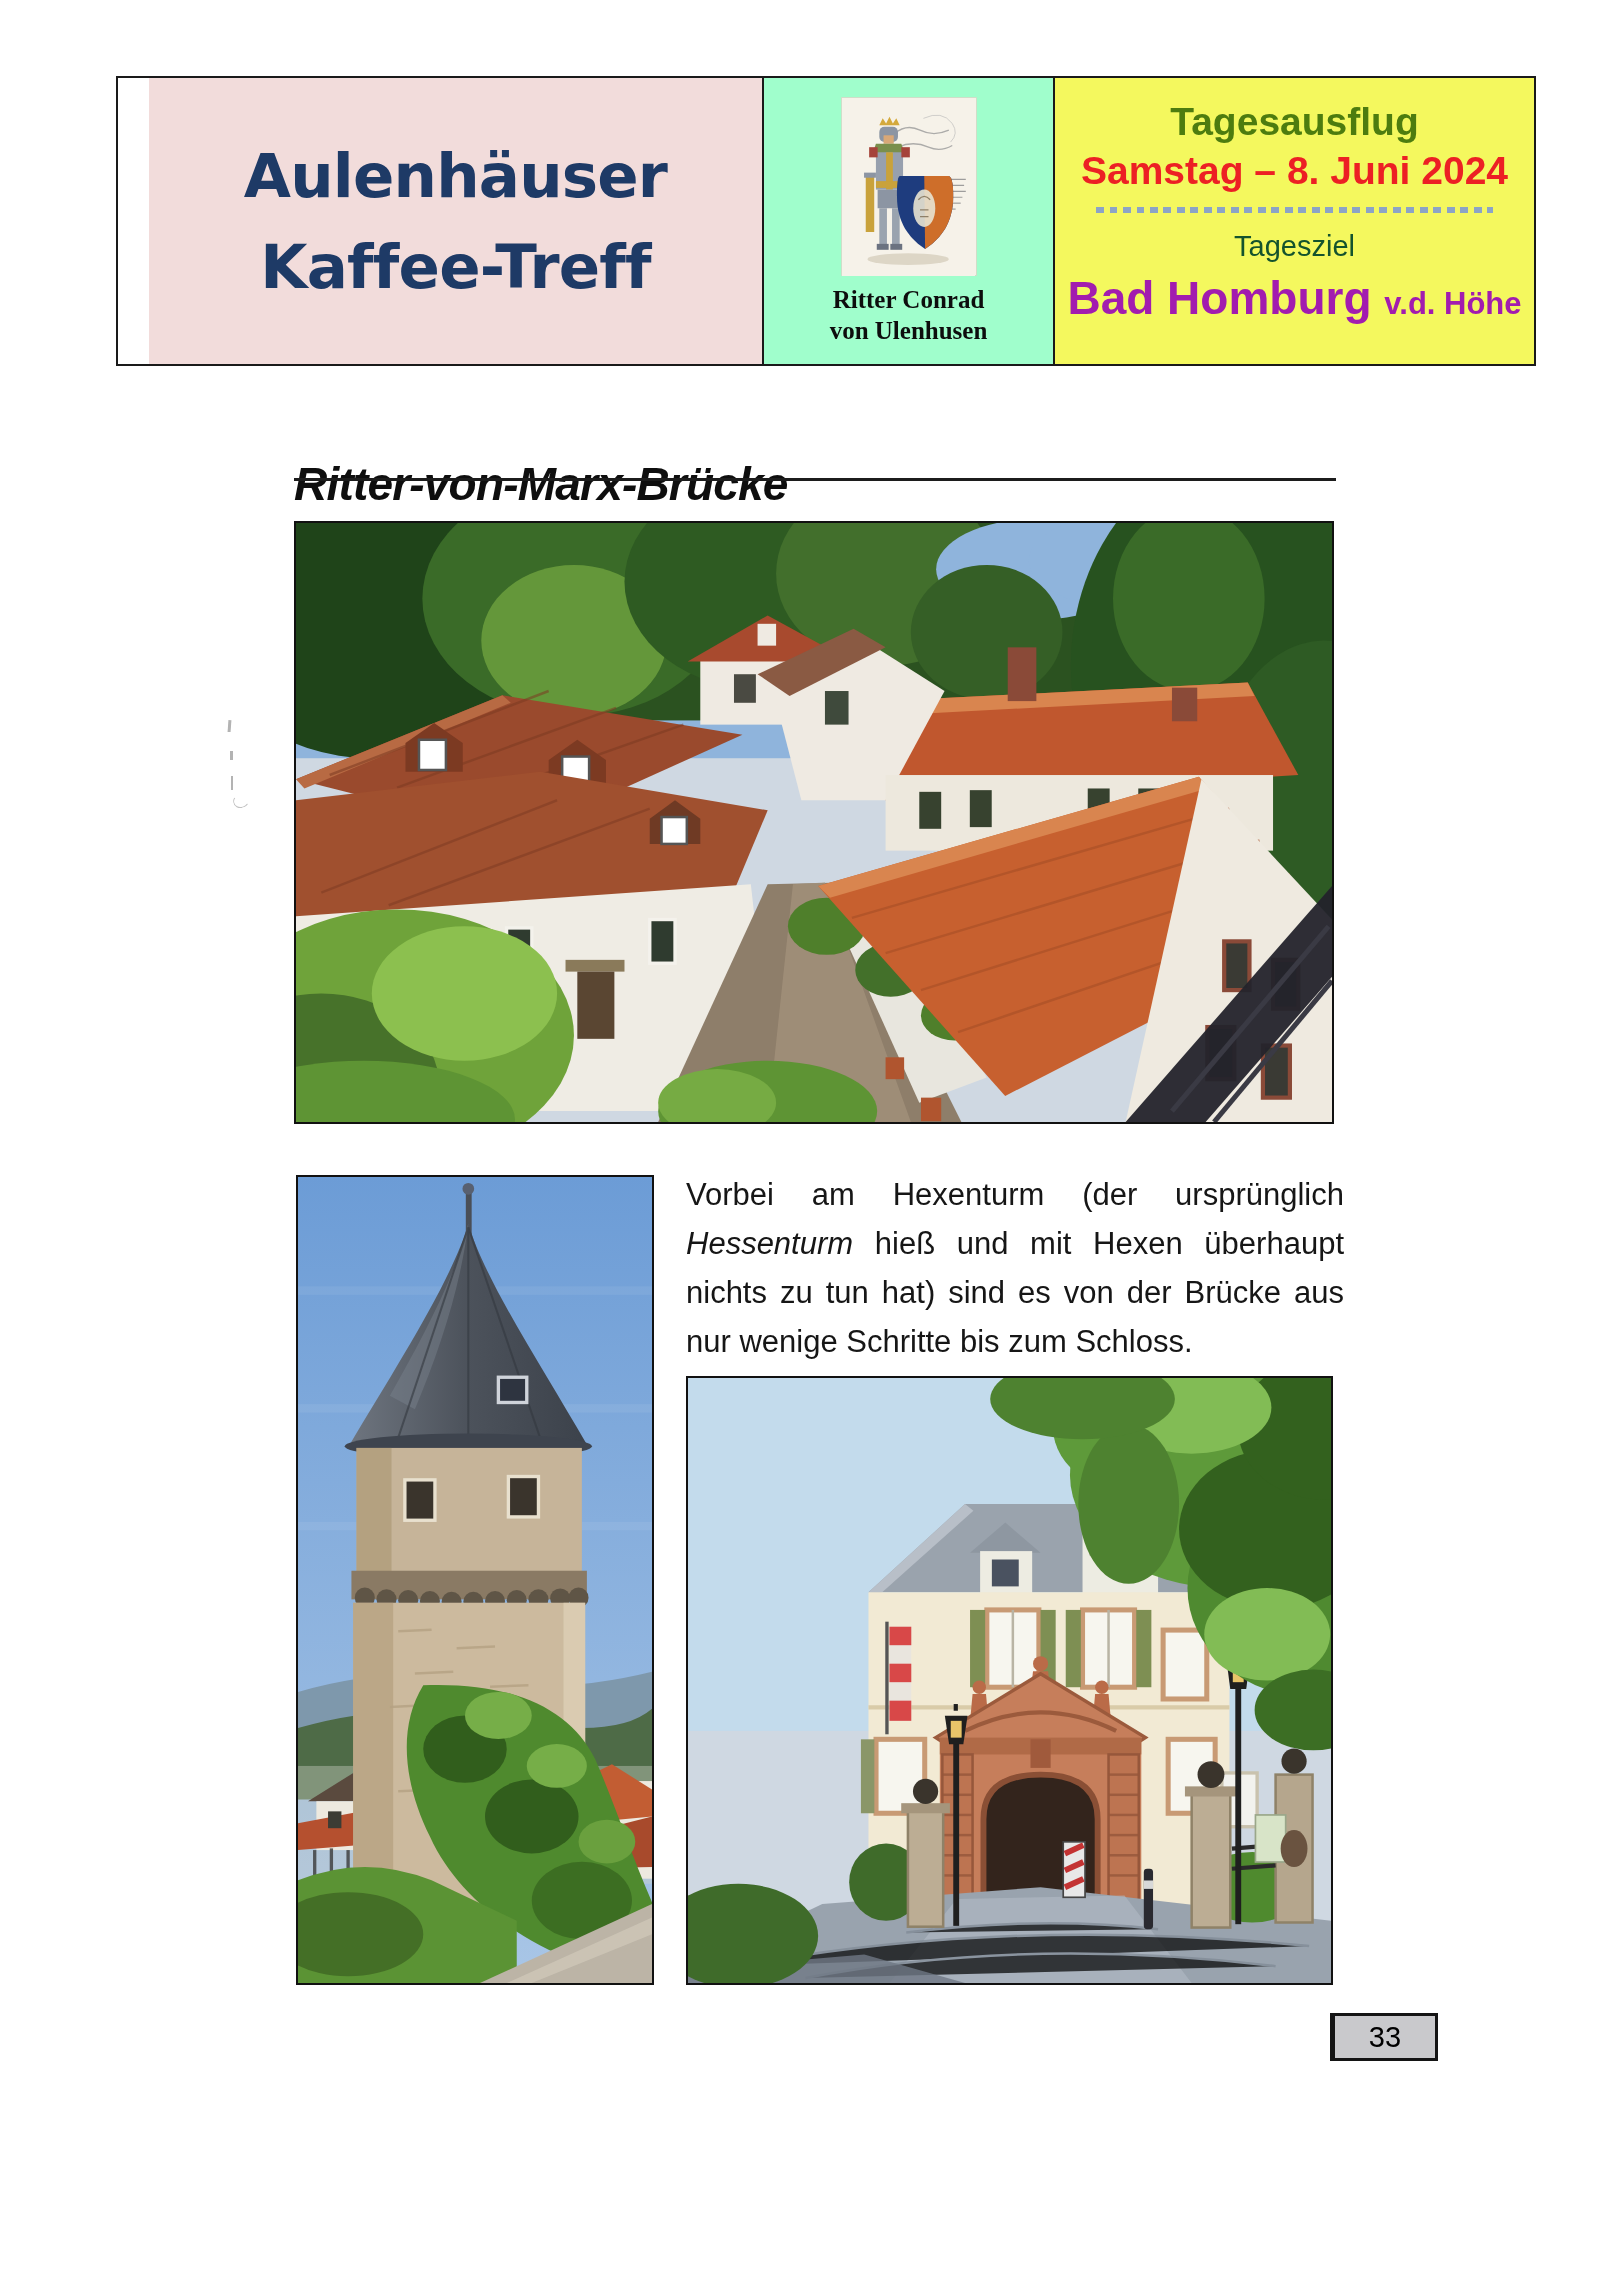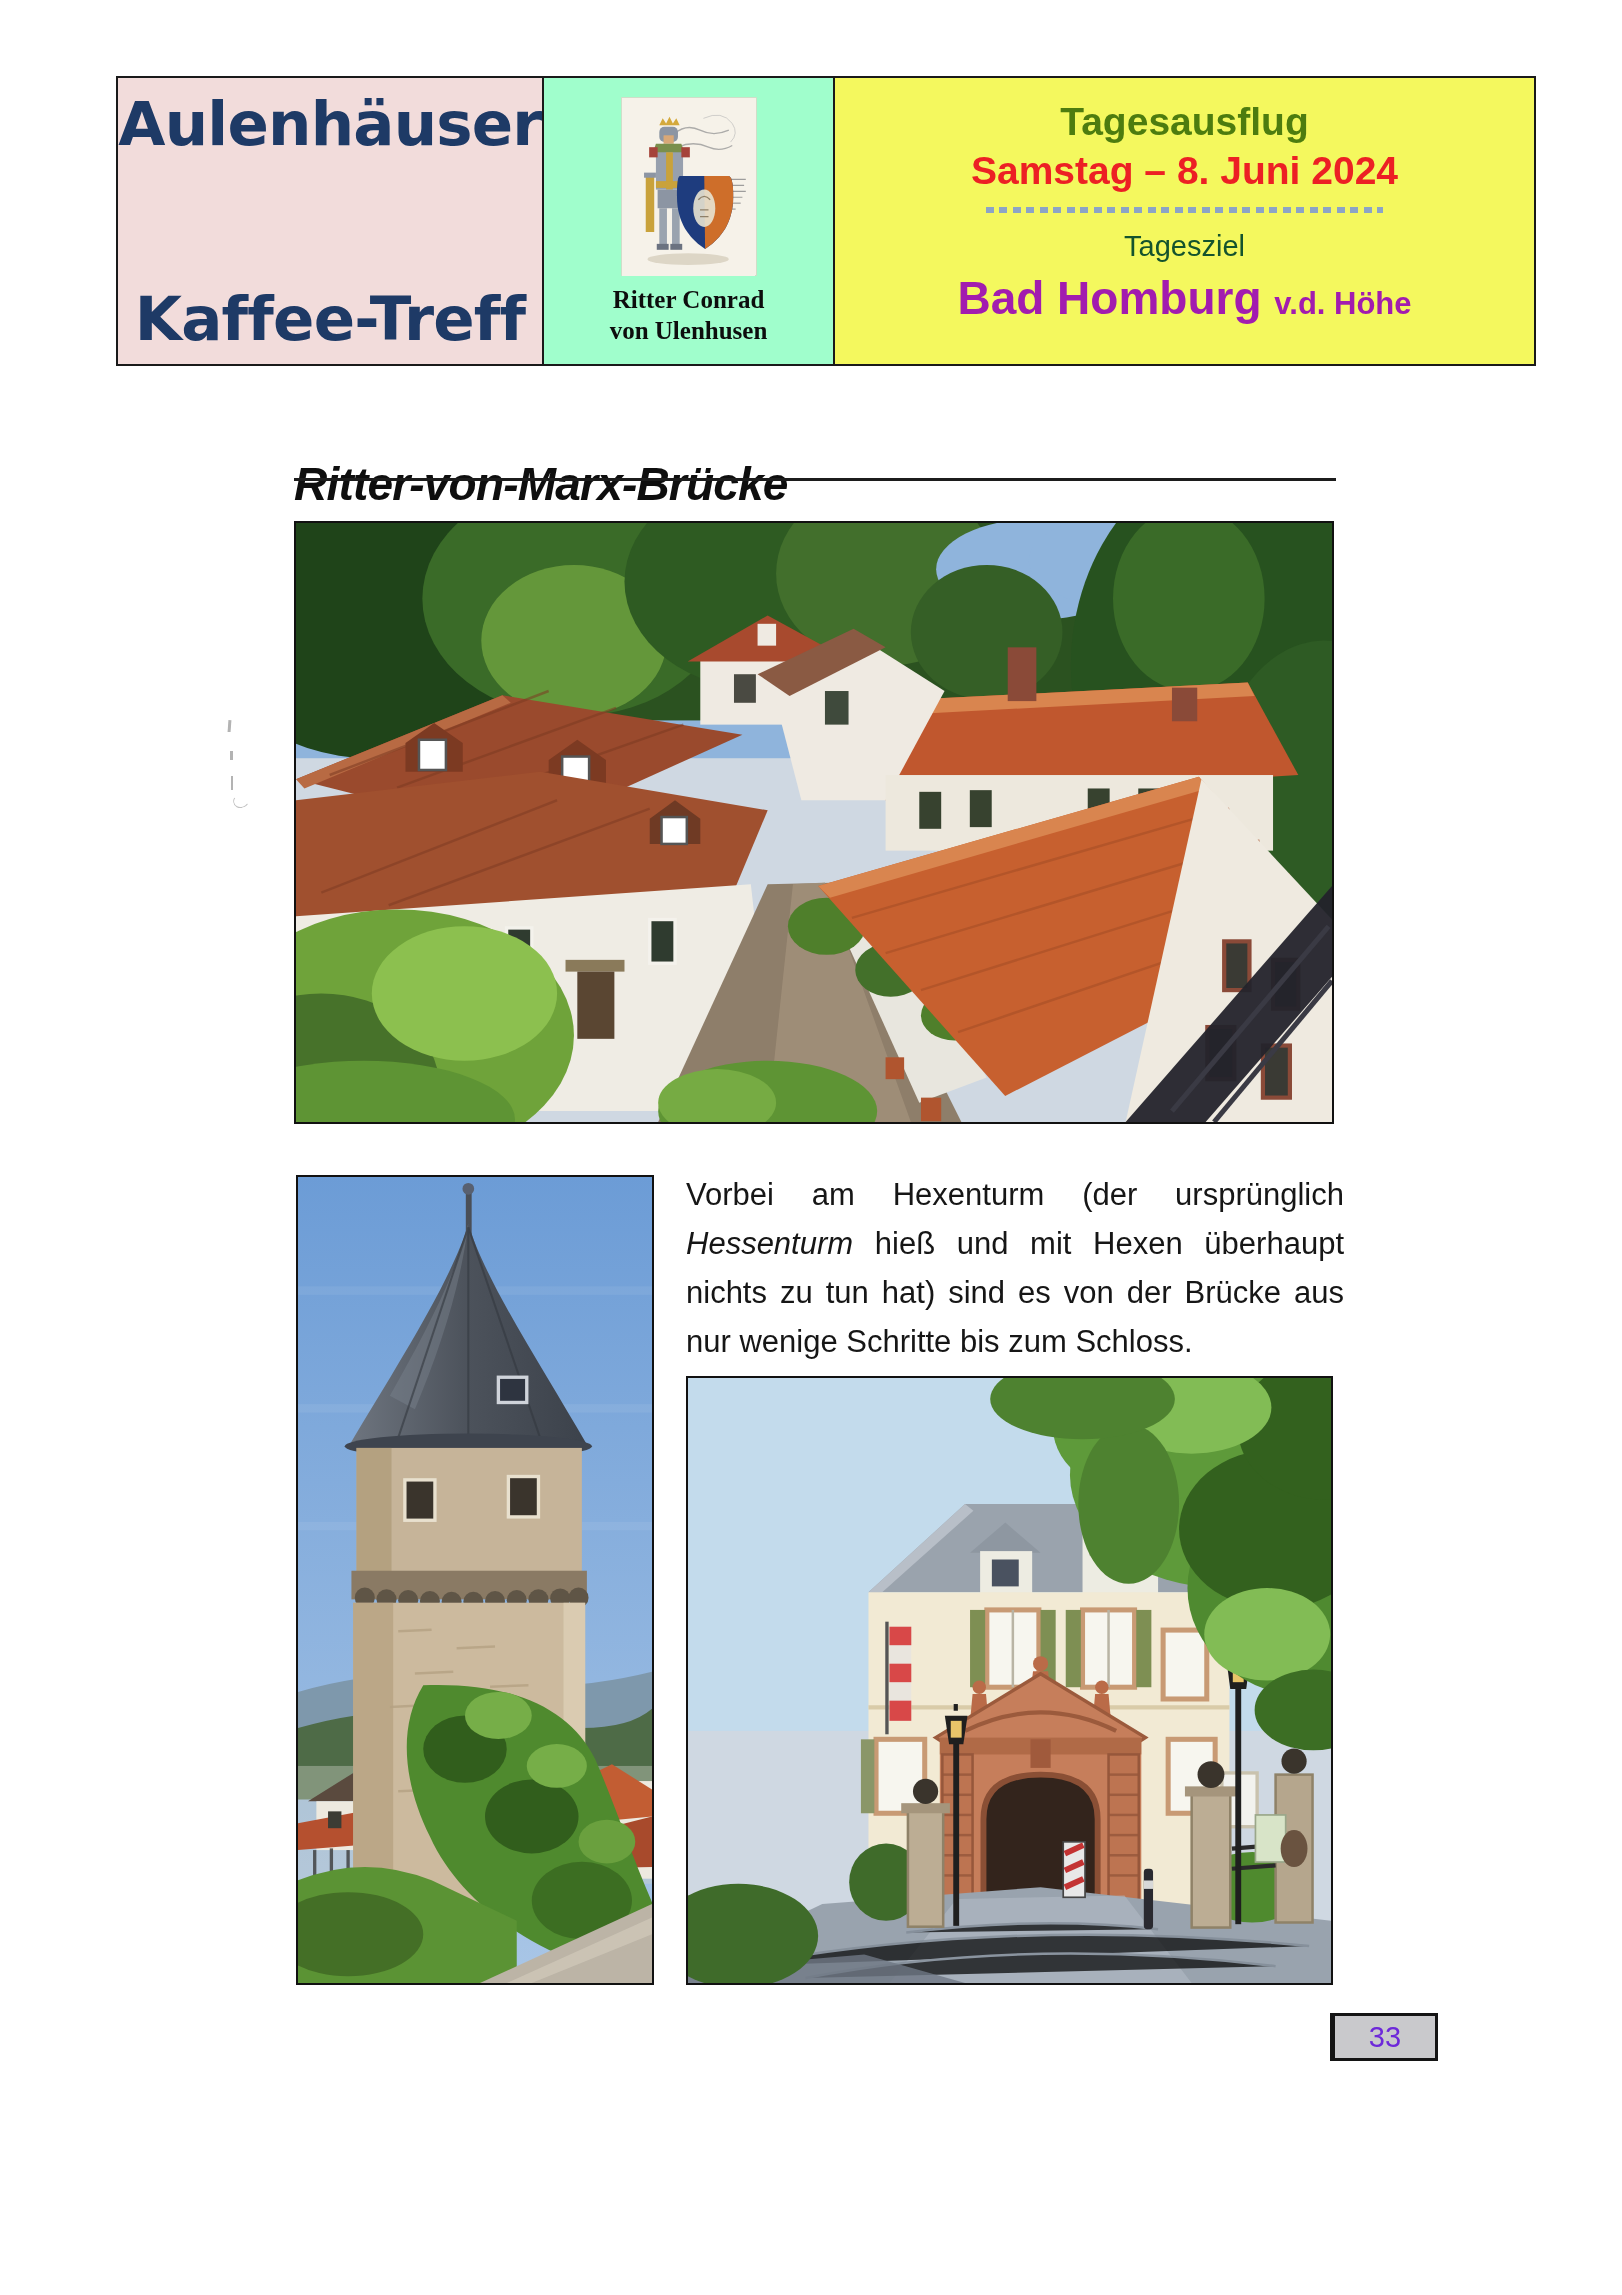--- a/index.html
+++ b/index.html
@@ -3,22 +3,22 @@
 <meta charset="utf-8">
 <style>
   html,body{margin:0;padding:0;background:#e9e9e9;}
   .page{position:relative;width:1623px;height:2295px;background:#ffffff;overflow:hidden;
         font-family:"Liberation Sans",sans-serif;}
 
   
   .header{position:absolute;left:116px;top:76px;width:1420px;height:290px;
           display:flex;border:2.5px solid #1a1a1a;box-sizing:border-box;}
   .cell{box-sizing:border-box;height:100%;}
-  .cell-pink{width:424px;background:#F2DCDB;display:flex;flex-direction:column;
-             justify-content:space-between;align-items:center;}
+  .cell-pink{width:613px;background:#F2DCDB;display:flex;flex-direction:column;
+             justify-content:center;align-items:center;margin-left:31px;}
   .club-line{font-family:"DejaVu Sans","Liberation Sans",sans-serif;font-weight:bold;
              font-size:61px;line-height:91px;color:#1E3A66;letter-spacing:-0.8px;}
   .cell-green{width:293px;background:#A0FECC;border-left:2.5px solid #1a1a1a;
               border-right:2.5px solid #1a1a1a;text-align:center;}
   .knight-card{width:134px;height:177px;margin:20px auto 8.5px auto;background:#F6F2E9;
                box-shadow:0 0 0 0.8px #dcd6c8;}
   .knight-caption{font-weight:bold;font-size:25px;line-height:31px;color:#0d0d0d;font-family:Liberation Serif, serif;}
   .cell-yellow{flex:1;background:#F4F85E;text-align:center;padding-top:20px;}
   .trip-label{font-size:39px;line-height:48px;font-weight:bold;color:#4d7c0f;}
   .trip-date{font-size:39px;line-height:49px;font-weight:bold;color:#EC2024;}
@@ -43,21 +43,21 @@
 
   
   .para{position:absolute;left:686px;top:1170px;width:658px;font-size:31px;
         line-height:49px;text-align:justify;color:#161616;}
   .para .it{font-style:italic;}
 
   
   .pagenum{position:absolute;left:1330px;top:2013px;width:108px;height:48px;
            background:#C9C9CC;border:3.4px solid #141414;border-left-width:5px;
            box-sizing:border-box;display:flex;align-items:center;justify-content:center;
-           font-size:29px;color:#6d28d9;}
+           font-size:29px;color:#000000;}
 
   
   .artifact{position:absolute;background:#8a8a8a;opacity:.65;}
   .artifact-hook{position:absolute;width:13.5px;height:12px;border:1.7px solid #9a9a9a;
                  border-top-color:transparent;border-right-color:transparent;
                  border-radius:50%;opacity:.6;transform:rotate(-15deg);background:none;}
 </style>
 </head>
 <body>
 

